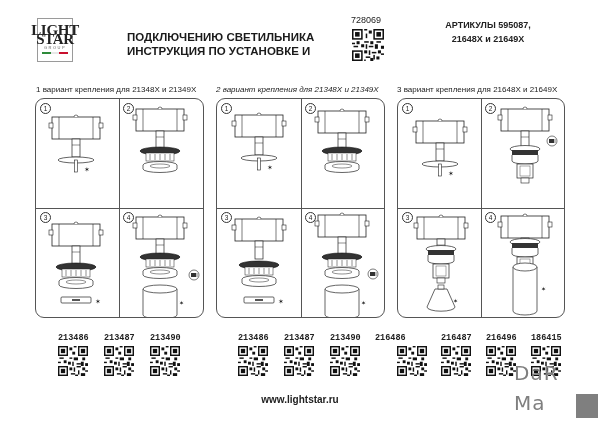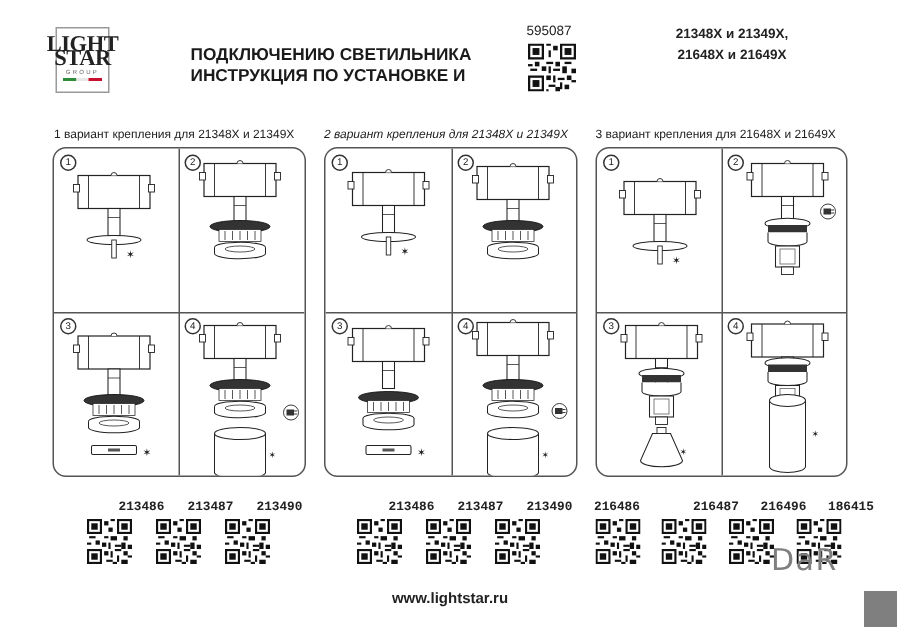--- a/index.html
+++ b/index.html
@@ -19,21 +19,21 @@
   .series-box .s2 { font-size:9px; font-weight:bold; line-height:14px; margin-top:3px; color:#222; }
   .qr { background:#fff; position:absolute; }
   .qr svg { display:block; }
   .heading { font-size:8px; color:#222; top:85px; white-space:nowrap;text-align:center; }
   .panel { position:absolute; border:1px solid #555; border-radius:9px; box-sizing:border-box; overflow:hidden; }
   .panel .vline { position:absolute; top:0; bottom:0; width:1px; background:#555; }
   .panel .hline { position:absolute; left:0; right:0; height:1px; background:#555; }
   .step { position:absolute; width:9px; height:9px; border:1px solid #333; border-radius:50%; font-size:6.5px;
           line-height:9px; text-align:center; background:#fff; }
   .ill { position:absolute; }
-  .qr-label { position:absolute; font-size:8.5px; color:#222; font-family:"Liberation Mono","DejaVu Sans Mono",monospace; font-weight:bold;margin-left:21px; }
+  .qr-label { position:absolute; font-size:8.5px; color:#222; font-family:"Liberation Mono","DejaVu Sans Mono",monospace; font-weight:bold; }
   .url { left:0; width:600px; text-align:center; top:394px; font-size:10px; font-weight:bold; color:#222; }
   .darma { right:0; top:358px; width:86px; height:66px; color:#7f7f7f; font-family:"DejaVu Sans", sans-serif; }
   .darma .d1, .darma .d2 { font-size:20px; line-height:30px; letter-spacing:1px; font-weight:normal; }
   .darma .sq { position:absolute; right:2px; top:36px; width:22px; height:24px; background:#7f7f7f; }
 </style>
 </head>
 <body>
 
 <div class="abs logo">
   <div class="l1">LIGHT</div>
@@ -44,21 +44,21 @@
       <span style="background:#e8e8e8"></span>
       <span style="background:#c8102e"></span>
   </div>
 </div>
 
 <div class="abs title">
   <div>ПОДКЛЮЧЕНИЮ СВЕТИЛЬНИКА</div>
   <div>ИНСТРУКЦИЯ ПО УСТАНОВКЕ И</div>
 </div>
 
-<div class="abs code-main">595087</div>
+<div class="abs code-main">728069</div>
 <div class="qr" style="left:352px;top:29px;">
   <svg width="32" height="32" viewBox="0 0 21 21">
     <rect width="21" height="21" fill="#fff"></rect>
     <g fill="#111">
       <rect x="0" y="0" width="7" height="7"></rect>
         <rect x="1" y="1" width="5" height="5" fill="#fff"></rect>
         <rect x="2" y="2" width="3" height="3"></rect>
       <rect x="14" y="0" width="7" height="7"></rect>
         <rect x="15" y="1" width="5" height="5" fill="#fff"></rect>
         <rect x="16" y="2" width="3" height="3"></rect>
@@ -87,21 +87,21 @@
         <rect x="14" y="17" width="1" height="3"></rect>
         <rect x="16" y="18" width="2" height="2"></rect>
       <rect x="19" y="16" width="2" height="1"></rect>
         <rect x="12" y="19" width="2" height="2"></rect>
         <rect x="8" y="20" width="1" height="1"></rect>
     </g>
   </svg>
 </div>
 
 <div class="abs series-box">
-  <div class="s2" style="margin-top:0">21348X и 21349X,</div>
+  <div class="s2">АРТИКУЛЫ 595087,</div>
   <div class="s2" style="margin-top:0">21648X и 21649X</div>
 </div>
 
 <div class="abs heading" style="left:36px;">1 вариант крепления для 21348X и 21349X</div>
 <div class="abs heading" style="left:216px;font-style:italic;">2 вариант крепления для 21348X и 21349X</div>
 <div class="abs heading" style="left:397px;">3 вариант крепления для 21648X и 21649X</div>
 
 <svg width="0" height="0" style="position:absolute">
   <defs>
 
@@ -349,14 +349,15 @@
 <div class="qr" style="left:531px;top:346px;">
     <svg width="30" height="30" viewBox="0 0 21 21">
       <use href="#qrpat"></use>
     </svg>
   </div>
 
 <div class="abs url">www.lightstar.ru</div>
 
 <div class="abs darma">
   <div class="d1">DaR</div>
+  <div class="d2">Ma</div>
   <div class="sq"></div>
 </div>
 
 </body></html>

